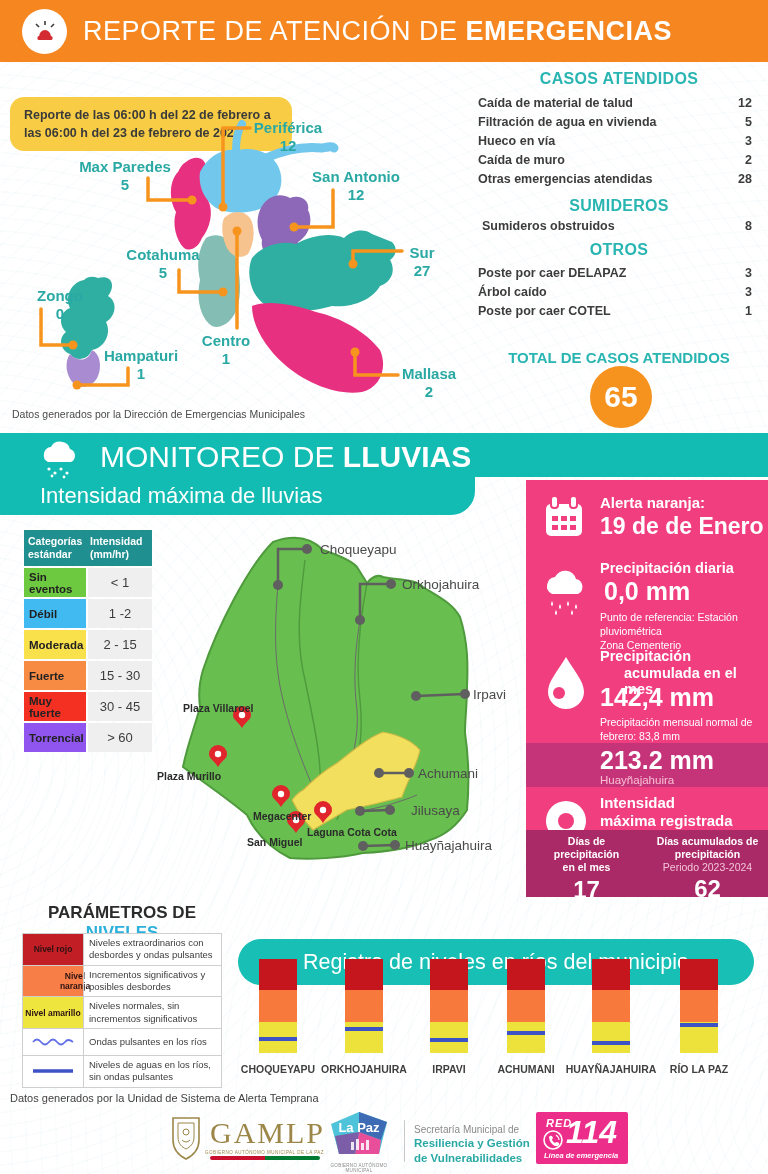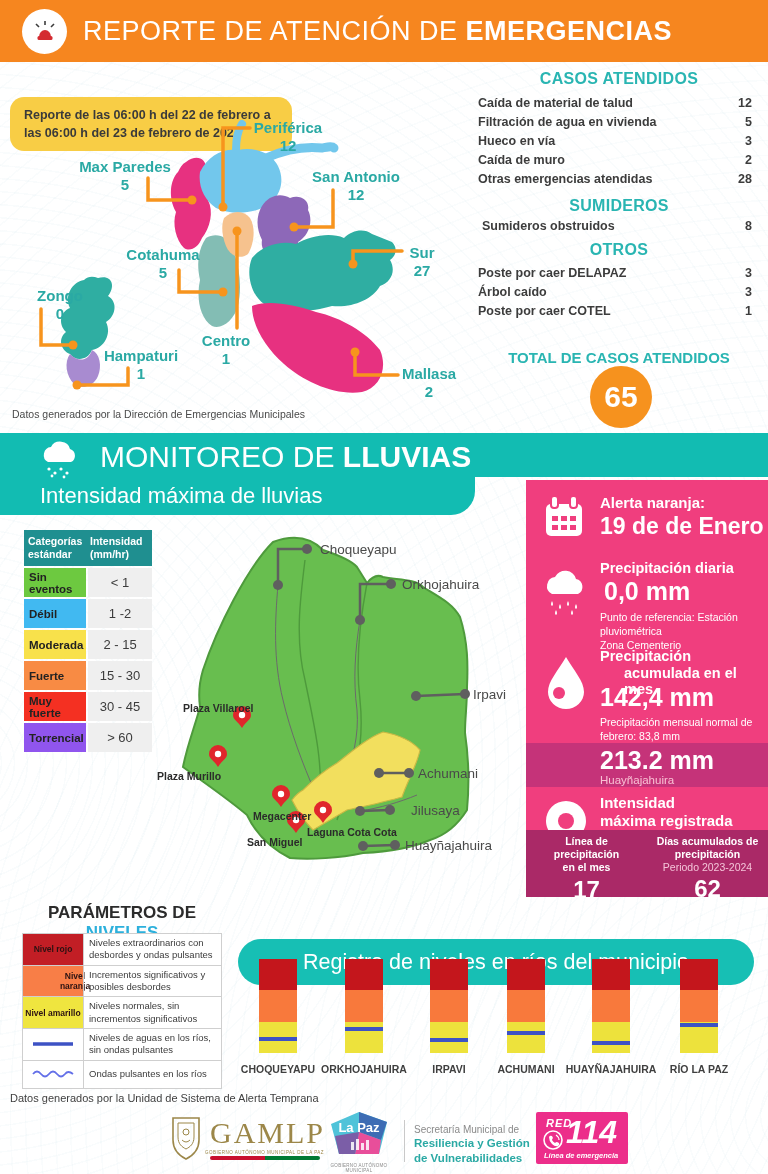--- a/index.html
+++ b/index.html
@@ -411,21 +411,21 @@
       <path d="M24,56 C14,40 4,32 4,21 a20,20 0 1 1 40,0 C44,32 34,40 24,56 Z" fill="#fff"></path>
       <circle cx="24" cy="21" r="8" fill="#F03E7E"></circle>
     </svg>
     <div class="pp-t1" style="left:74px; top:314px; font-size:15px;">Intensidad</div>
     <div class="pp-t1" style="left:74px; top:332px; font-size:15px;">máxima registrada</div>
     <div class="pp-t1" style="left:74px; top:352px; font-size:25px;">18,83 mm/h</div>
     <div class="pp-place" style="position:absolute; left:74px; top:384px; font-size:11.5px;">Choqueyapu</div>
 
     <div class="pp-stats">
       <div class="col">
-        <div class="lbl"><span>Línea de</span><br><span>precipitación</span><br><span>en el mes</span></div>
+        <div class="lbl"><span>Días de</span><br><span>precipitación</span><br><span>en el mes</span></div>
         <div class="num">17</div>
       </div>
       <div class="col">
         <div class="lbl"><span>Días acumulados de</span><br><span>precipitación</span></div>
         <div class="per">Periodo 2023-2024</div>
         <div class="num">62</div>
       </div>
     </div>
   </div>
 
@@ -444,33 +444,33 @@
       <div class="desc">Incrementos significativos y posibles desbordes</div>
     </div>
     <div class="lrow">
       <div class="swatch" style="background-color: rgb(239, 229, 63);">
           <span>Nivel amarillo</span>
         </div>
       <div class="desc">Niveles normales, sin incrementos significativos</div>
     </div>
     <div class="lrow">
       <div class="swatch">
+        <svg width="44" height="10" viewBox="0 0 44 10">
+            <path d="M2,5 q4,-5 8,0 q4,5 8,0 q4,-5 8,0 q4,5 8,0 q3,-4 8,0" stroke="#6470E8" stroke-width="1.8" fill="none"></path>
+          </svg>
+      </div>
+      <div class="desc">Ondas pulsantes en los ríos</div>
+    </div>
+    <div class="lrow">
+      <div class="swatch">
         <svg width="44" height="8" viewBox="0 0 44 8">
             <line x1="2" y1="4" x2="42" y2="4" stroke="#3D52C4" stroke-width="3.5"></line>
           </svg>
       </div>
       <div class="desc">Niveles de aguas en los ríos, sin ondas pulsantes</div>
-    </div>
-    <div class="lrow">
-      <div class="swatch">
-        <svg width="44" height="10" viewBox="0 0 44 10">
-            <path d="M2,5 q4,-5 8,0 q4,5 8,0 q4,-5 8,0 q4,5 8,0 q3,-4 8,0" stroke="#6470E8" stroke-width="1.8" fill="none"></path>
-          </svg>
-      </div>
-      <div class="desc">Ondas pulsantes en los ríos</div>
     </div>
   </div>
   <div class="abs lv-source">Datos generados por la Unidad de Sistema de Alerta Temprana</div>
 
   <div class="abs regband">Registro de niveles en ríos del municipio</div>
   <div class="abs bars">
     <div class="bar" style="left:19px;">
         <div class="seg-r"></div>
         <div class="seg-o"></div>
         <div class="seg-y"></div>

